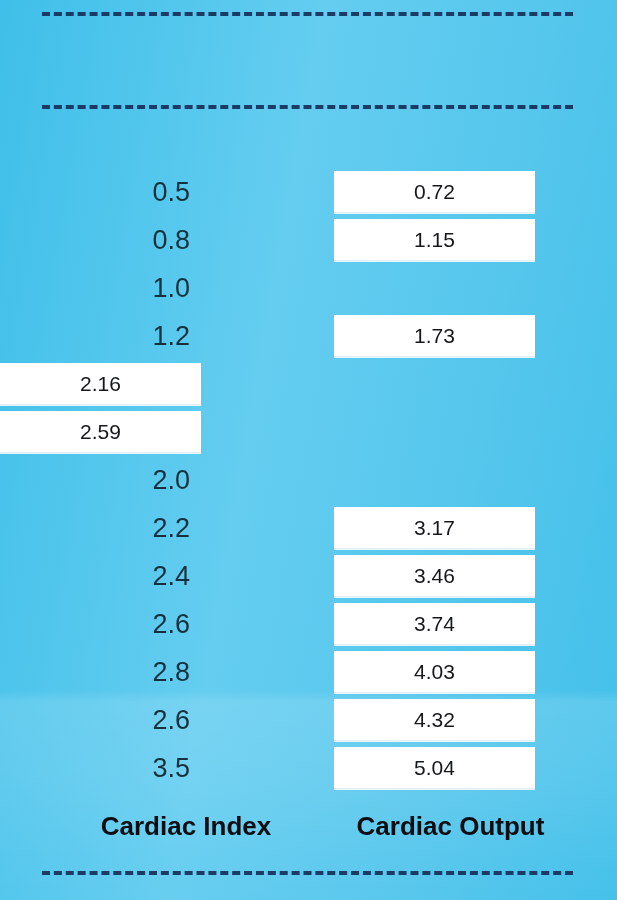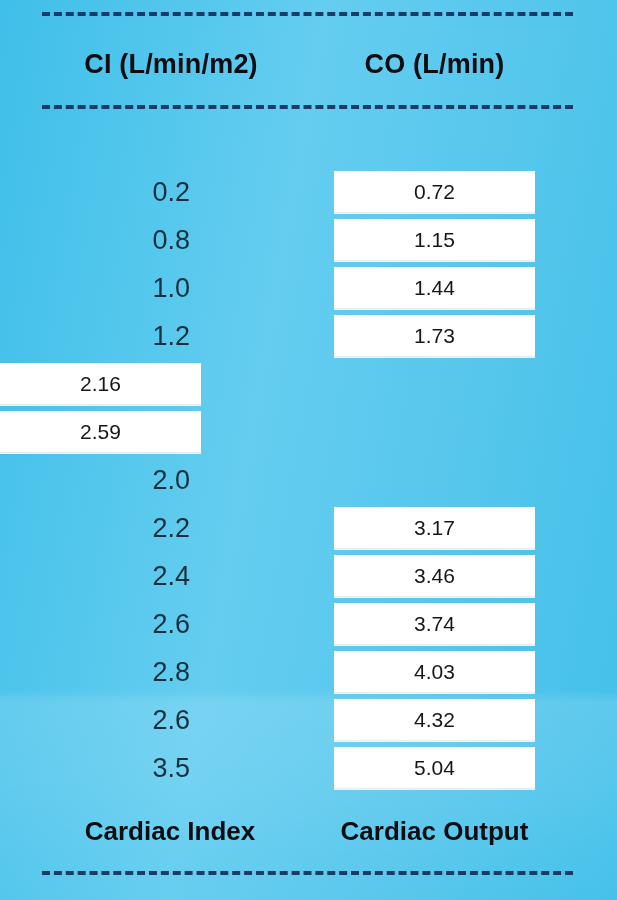--- a/index.html
+++ b/index.html
@@ -82,60 +82,55 @@
     display:flex;
     align-items:center;
     justify-content:center;
     font-size:21px;
     color:#15171a;
   }
 
   
   .foot-row {
     position:absolute;
-    top:805px; left:0; right:0;
+    top:805px; left:16px; right:0;
     height:42px;
     display:flex;
-    align-items:flex-end;
+    align-items:center;
   }
   .foot-ci, .foot-co {
     font-size:26px;
     font-weight:bold;
     color:#0d0d12;
     text-align:center;
   }
   .foot-ci { width:334px; padding-left:6px; }
   .foot-co { width:201px; }
 </style>
 </head>
 <body>
 
 <div class="screen">
 
   <div class="dashed top"></div>
 
-  <div class="head-row">
-    <div class="head-ci">CI (L/min/m2)</div>
-    <div class="head-co">CO (L/min)</div>
-  </div>
 
   <div class="dashed under-head"></div>
 
   <div class="rows" id="rows">
       <div class="row">
-        <div class="ci-cell">0.2</div>
+        <div class="ci-cell">0.5</div>
         <div class="co-cell">0.72</div>
       </div>
       <div class="row">
         <div class="ci-cell">0.8</div>
         <div class="co-cell">1.15</div>
       </div>
       <div class="row">
         <div class="ci-cell">1.0</div>
-        <div class="co-cell">1.44</div>
       </div>
       <div class="row">
         <div class="ci-cell">1.2</div>
         <div class="co-cell">1.73</div>
       </div>
       <div class="row">
         <div class="co-cell">2.16</div>
       </div>
       <div class="row">
         <div class="co-cell">2.59</div>

